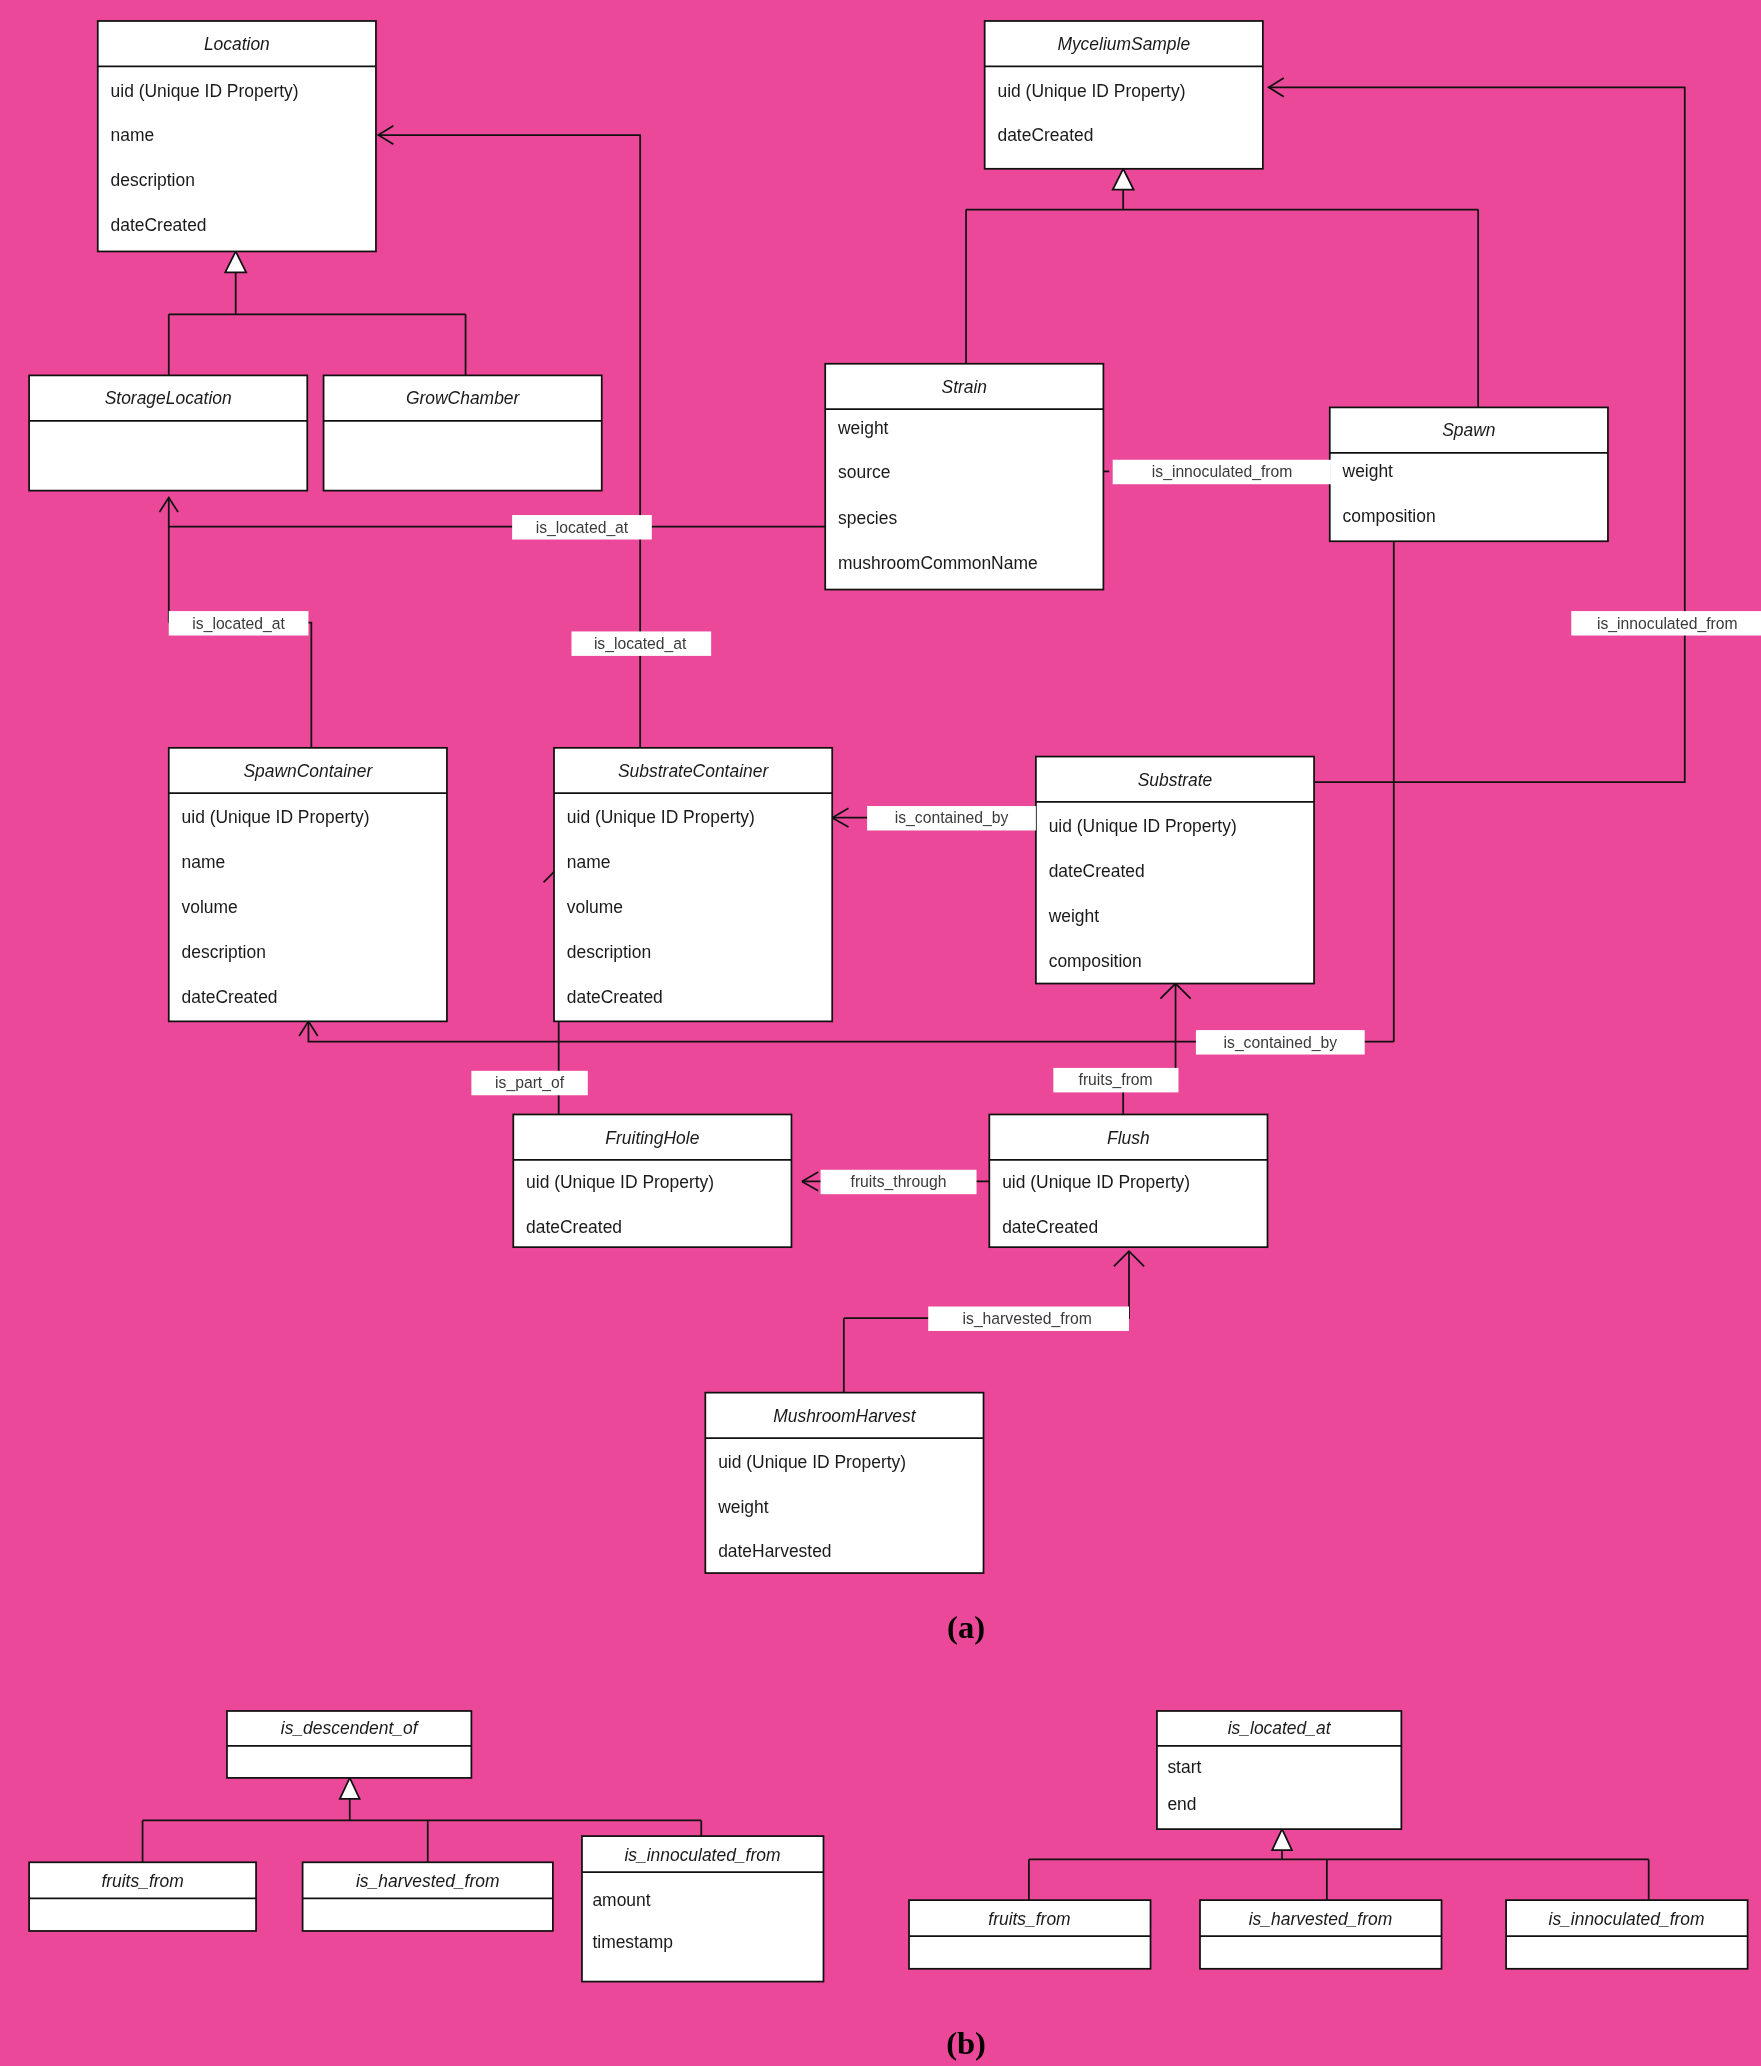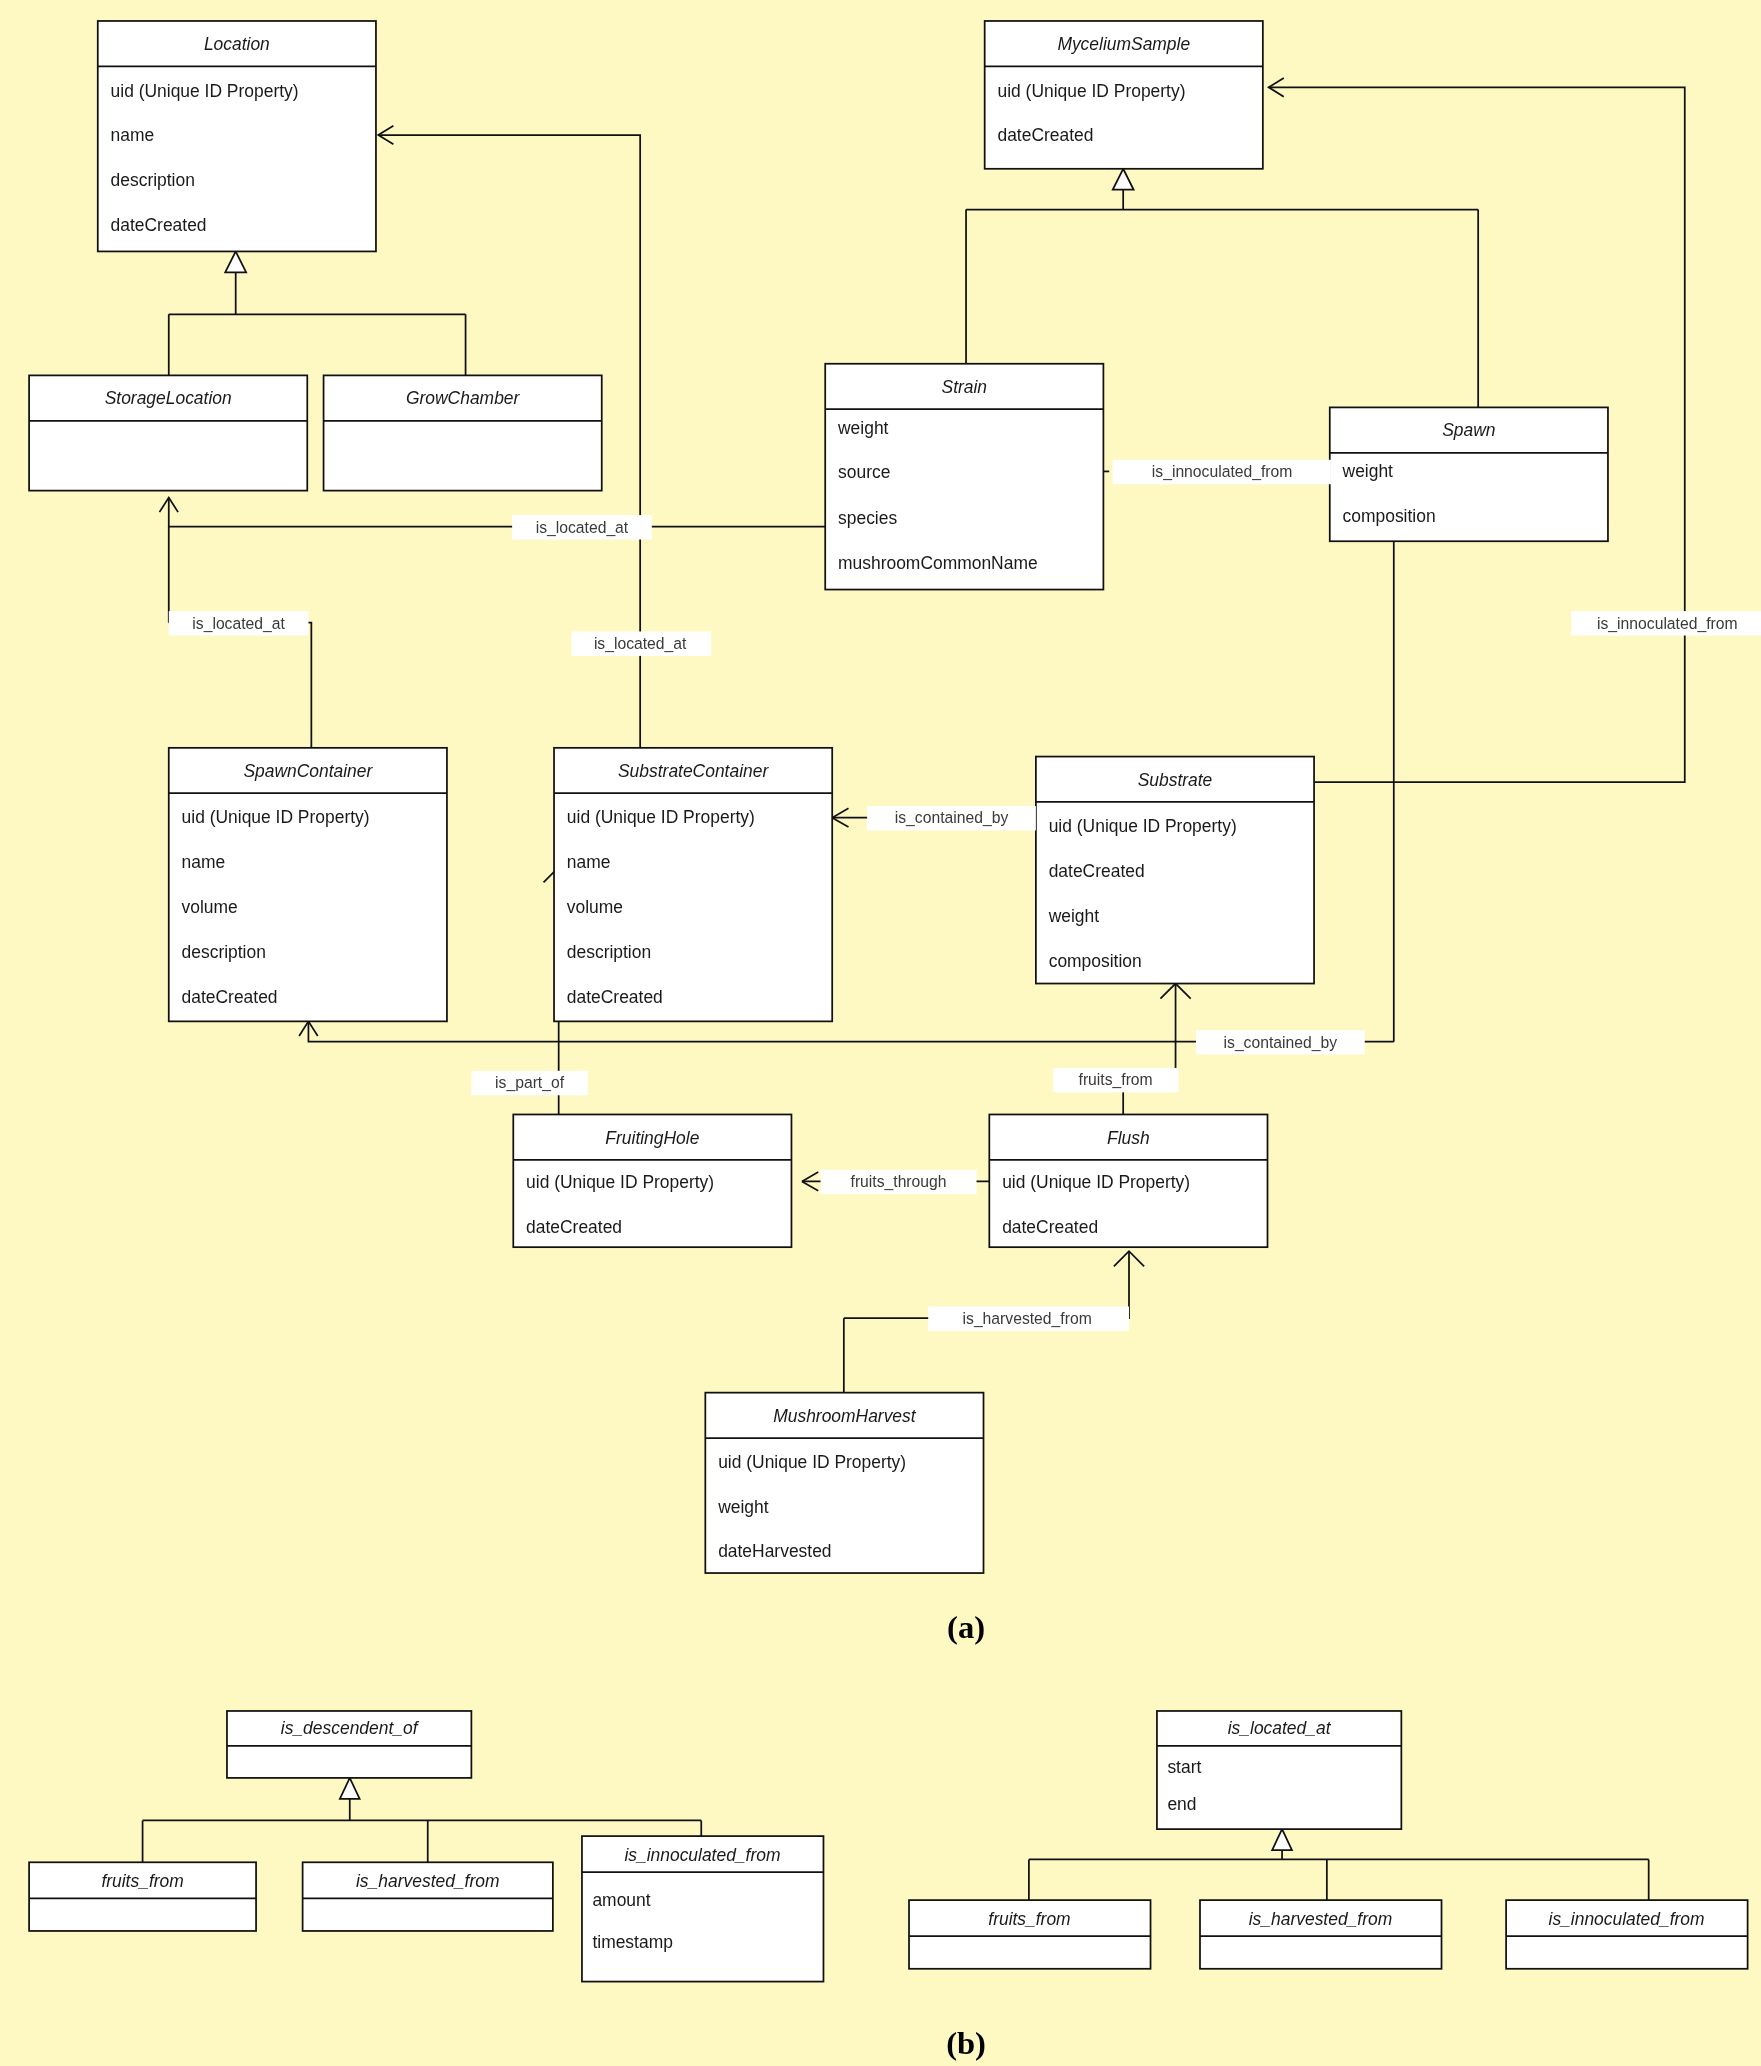--- a/index.html
+++ b/index.html
@@ -1,17 +1,17 @@
 <!DOCTYPE html>
 <html style="font-size:9.3px"><head>
 <meta charset="utf-8">
 <style>
   html,body{margin:0;padding:0;background:#ffffff;}
   body{font-family:"Liberation Sans",sans-serif;}
-  #page{position:relative;width:1761px;height:2066px;background:#fef9c3;overflow:hidden;}
+  #page{position:relative;width:1761px;height:2066px;background:#ec4899;overflow:hidden;}
   svg{display:block;}
   .cls-title{font-style:italic;font-size:30px;fill:#1a1a1a;text-anchor:middle;font-family:"Liberation Sans",sans-serif;}
   .cls-attr{font-size:30px;fill:#1a1a1a;text-anchor:start;font-family:"Liberation Sans",sans-serif;}
   .edge-label{font-size:27px;fill:#3a3a3a;text-anchor:middle;font-family:"Liberation Sans",sans-serif;}
   .caption{font-family:"Liberation Serif",serif;font-weight:bold;font-size:56px;fill:#000;text-anchor:middle;}
   .box-rect{fill:#ffffff;stroke:#111111;stroke-width:3;}
   .div-line{stroke:#111111;stroke-width:3;}
   .conn{stroke:#111111;stroke-width:3;fill:none;}
   .arrowhead{stroke:#111111;stroke-width:3;fill:none;}
   .tri{fill:#ffffff;stroke:#111111;stroke-width:3;}

